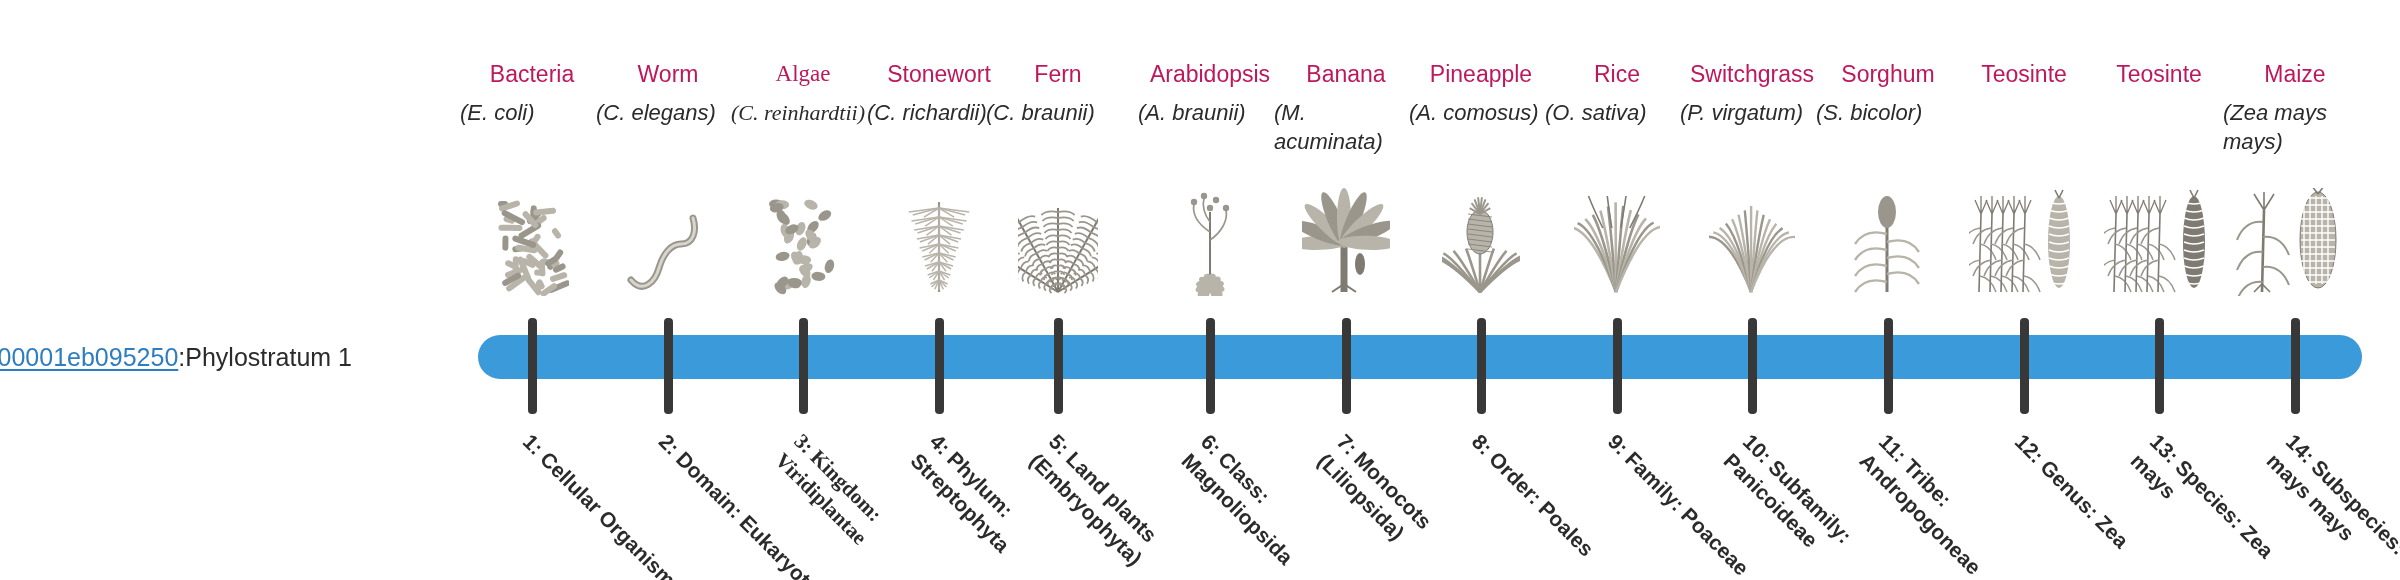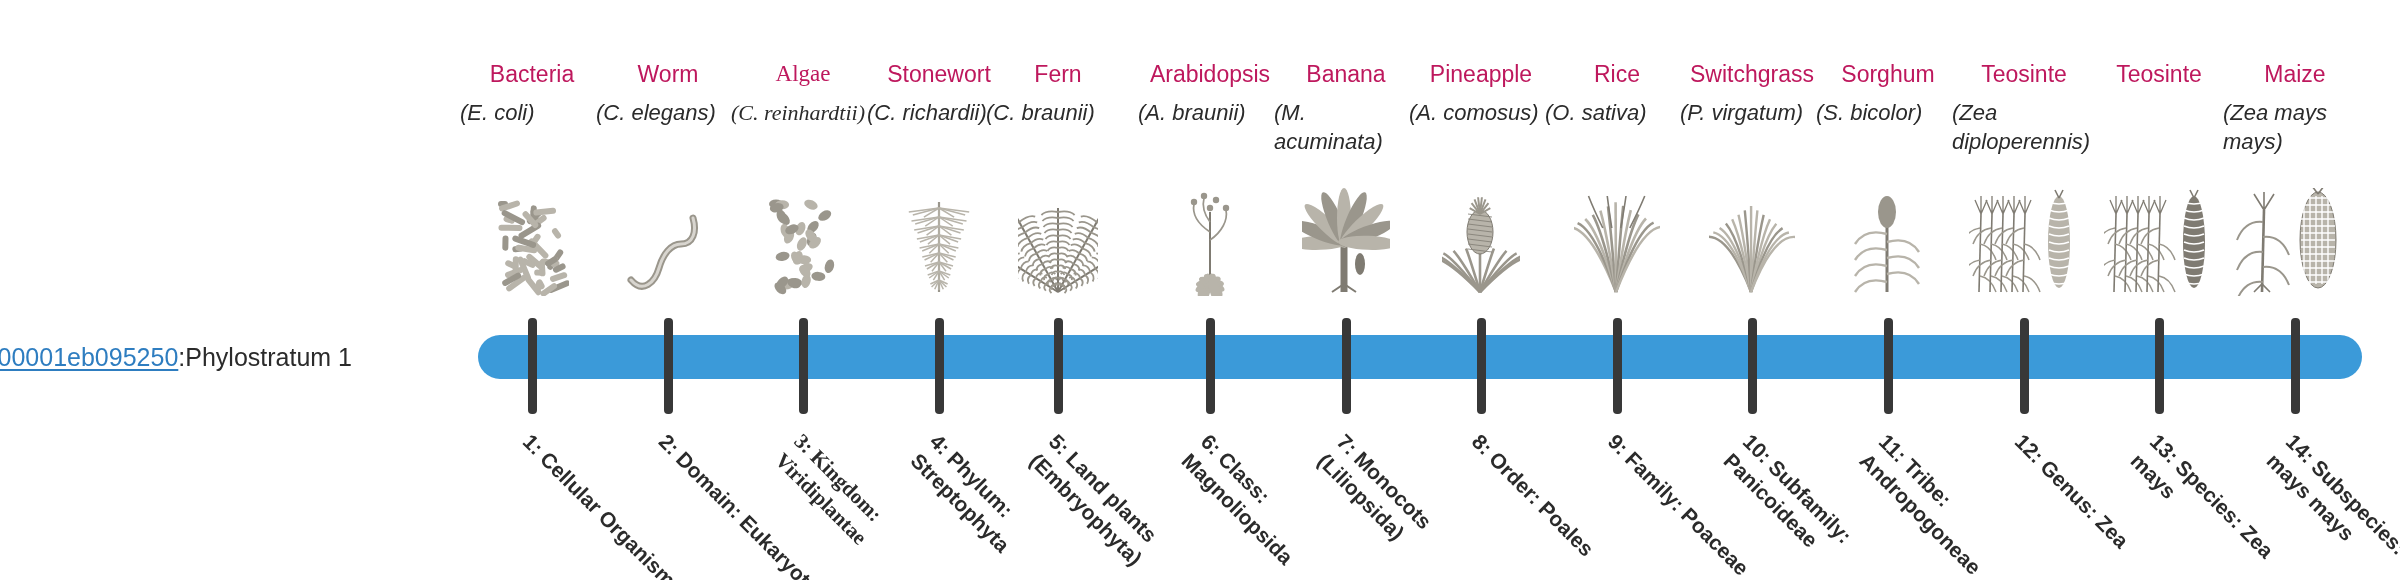--- a/index.html
+++ b/index.html
@@ -639,21 +639,20 @@
             <path d="M40 94 Q18 88 8 104" stroke="#b8b4aa" stroke-width="2.4" fill="none"></path>
           </svg>
         </div>
         <div class="tick"></div>
         <div class="stratum-wrap">
           <div class="stratum">11: Tribe: Andropogoneae</div>
         </div>
       </div>
       <div class="col" style="left: 2024px;">
         <div class="common-name">Teosinte</div>
-        <div class="sci-name">(Zea diploperennis)</div>
         <div class="organism">
           <svg width="110" height="108" viewBox="0 0 110 108">
             <g>
               <path d="M10 104 L12 26" stroke="#7f7b72" stroke-width="1.6" fill="none"></path>
               <path d="M11 40 Q-2 42 -7 56" stroke="#9a968c" stroke-width="1.5" fill="none"></path>
               <path d="M11 56 Q22 58 27 72" stroke="#9a968c" stroke-width="1.5" fill="none"></path>
               <path d="M11 72 Q-2 74 -7 88" stroke="#9a968c" stroke-width="1.5" fill="none"></path>
               <path d="M11 88 Q22 90 27 104" stroke="#9a968c" stroke-width="1.5" fill="none"></path>
               <path d="M12 26 L6 12 M12 26 L12 8 M12 26 L18 12" stroke="#7f7b72" stroke-width="1.3" fill="none"></path>
               <path d="M21 104 L23 26" stroke="#7f7b72" stroke-width="1.6" fill="none"></path>

